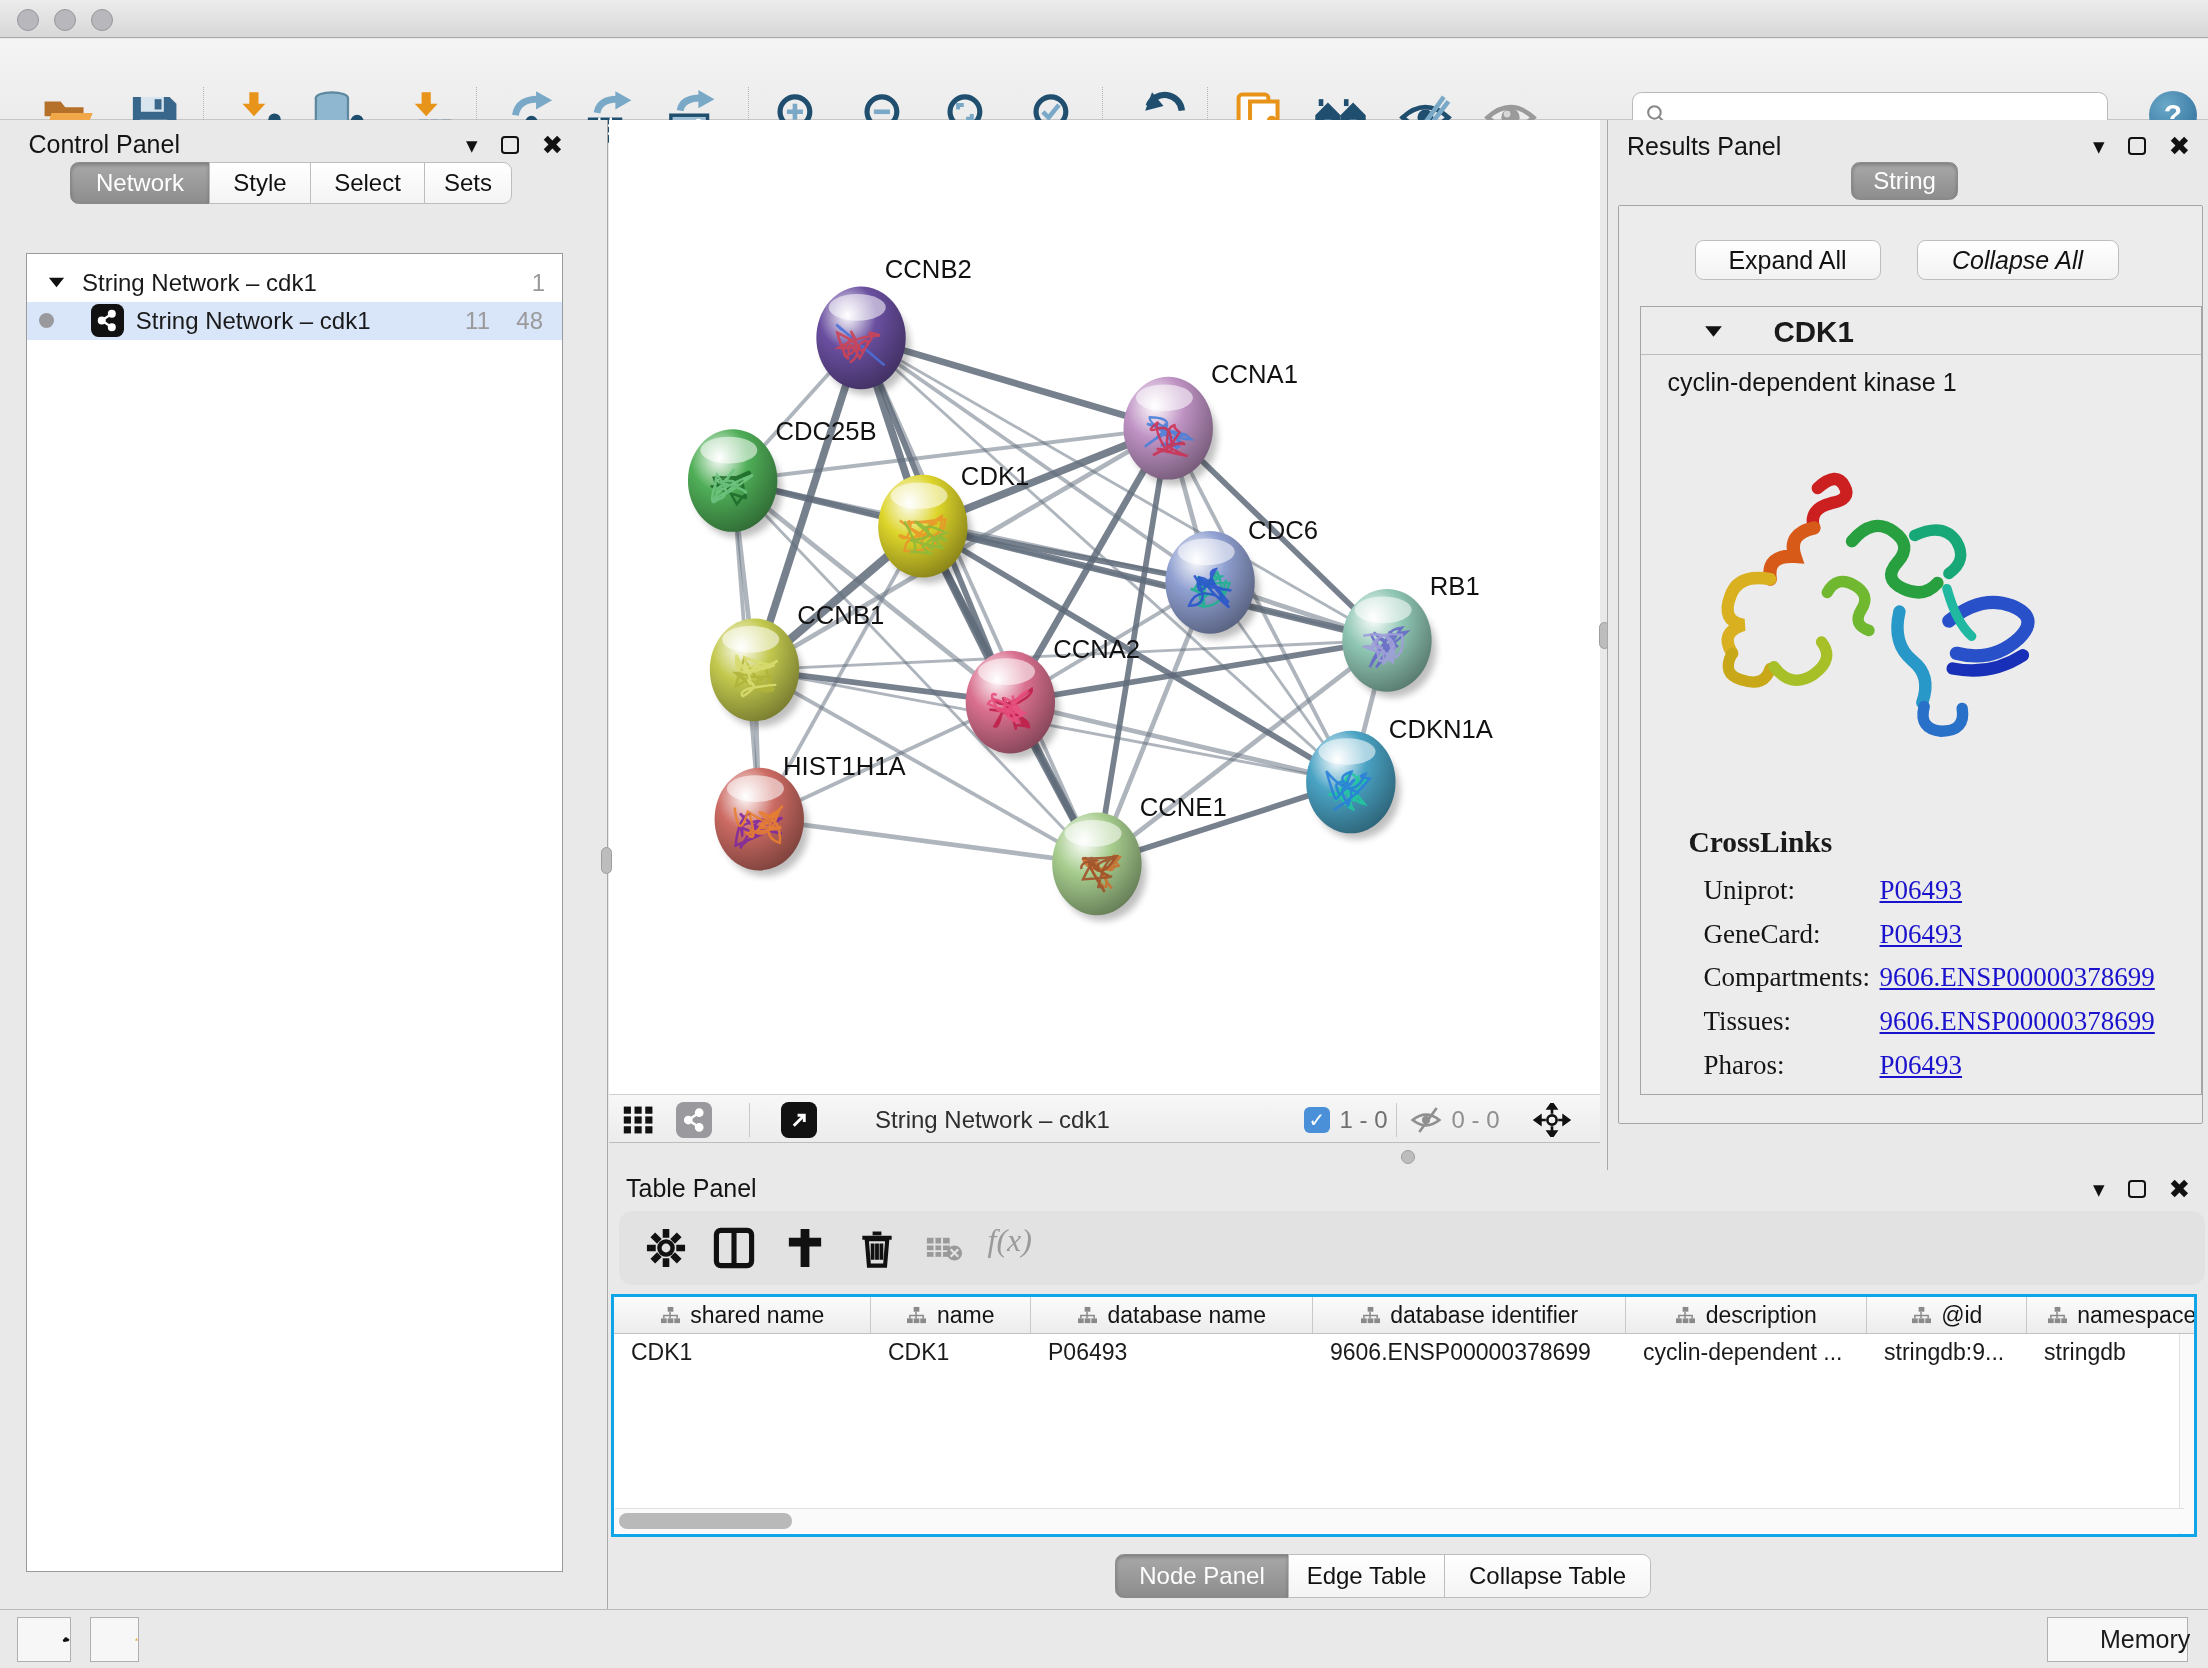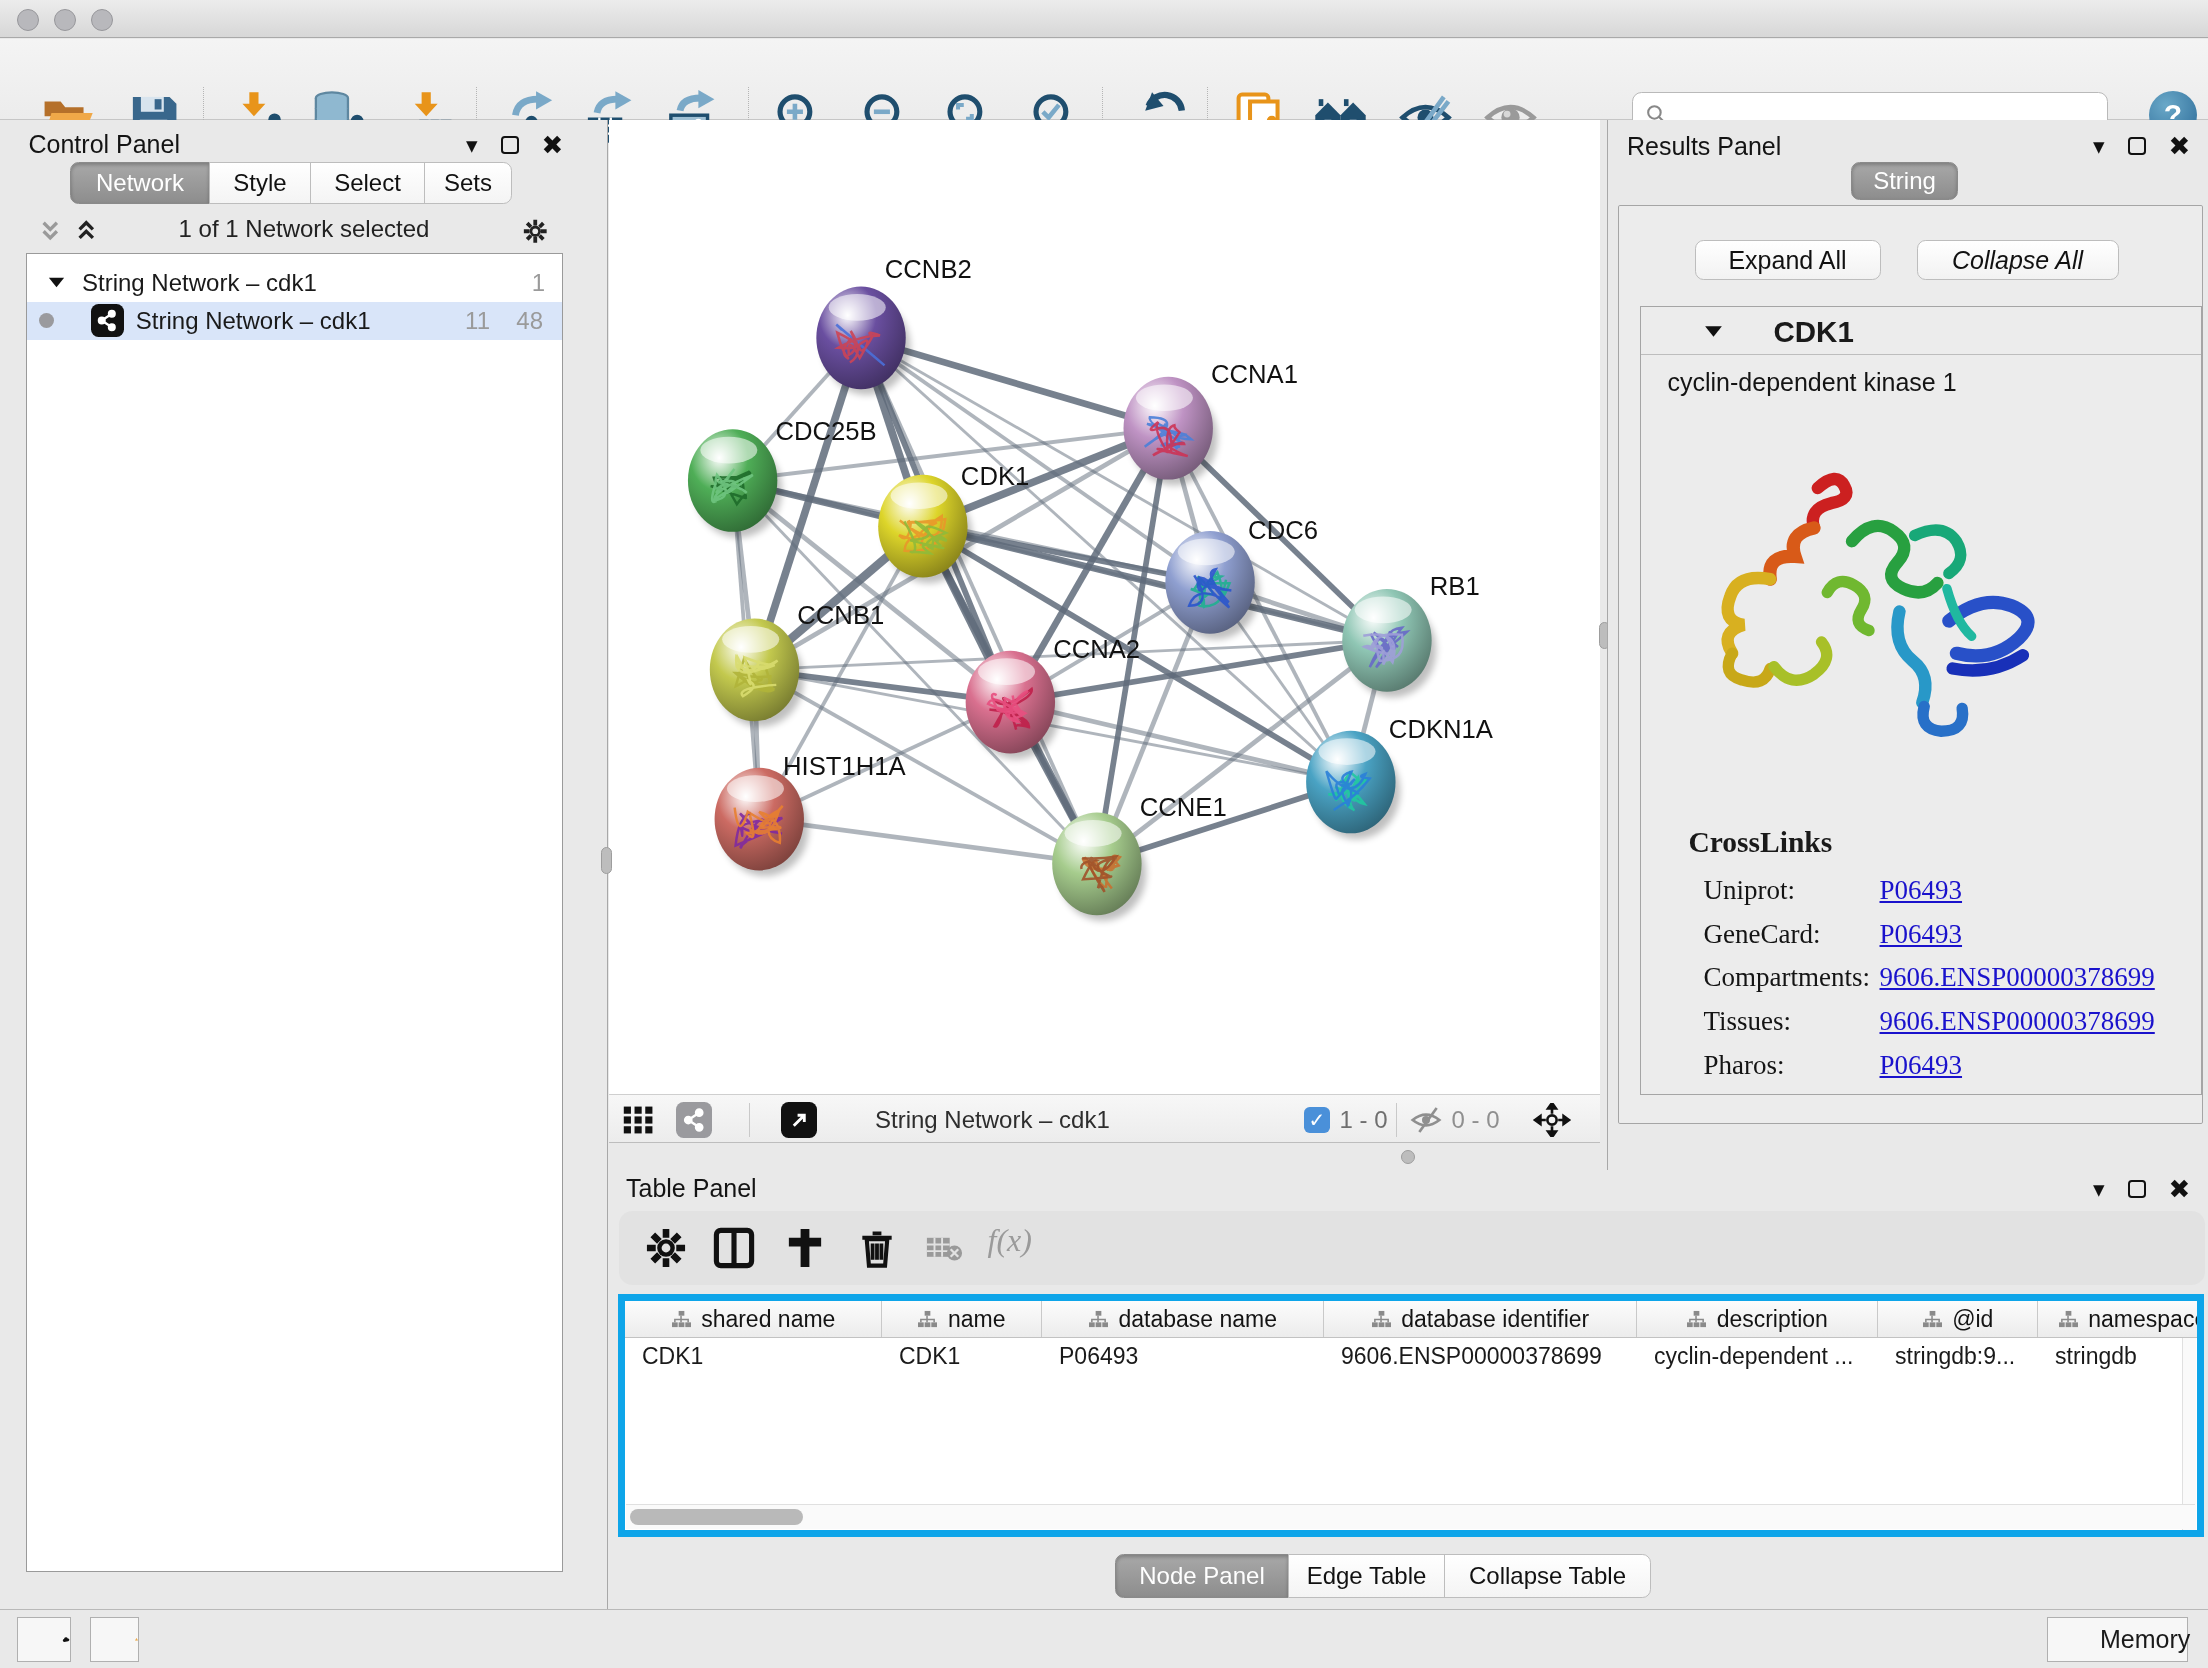--- a/index.html
+++ b/index.html
@@ -91,21 +91,21 @@
   .serif { font-family:"Liberation Serif",serif; }
   #rp-crosslinks-head { position:absolute; left:48px; top:519px; font-size:29.5px; font-weight:bold; }
   .cl-row { position:absolute; left:63px; width:476px; font-size:27px; }
   .cl-label { display:inline-block; width:176px; color:#141414; }
   .cl-link { color:#1a12cc; text-decoration:underline; cursor:pointer; }
 
   
   #table-panel { position:absolute; left:609px; top:1170px; width:1600px; height:439px; background:#e9e9e9; }
   #tp-toolbar { position:absolute; left:9.5px; top:41px; width:1586px; height:74px; background:#e2e2e2; border-radius:13.3px; }
   .tpi { position:absolute; top:15px; width:44px; height:44px; cursor:pointer; }
-  #tp-table { position:absolute; left:9px; top:124px; width:1586px; height:243px; background:#fff; border:7px solid #0ea5e9; overflow:hidden; }
+  #tp-table { position:absolute; left:2px; top:124px; width:1586px; height:243px; background:#fff; border:3px solid #0ea5e9; overflow:hidden; }
   #tp-header { display:flex; height:37px; background:linear-gradient(#fcfcfc,#ececec); border-bottom:1px solid #c2c2c2; }
   .th { display:flex; align-items:center; justify-content:center; gap:9.5px; font-size:23px; color:#141414;
     border-right:1px solid #c9c9c9; flex:none; cursor:pointer; overflow:hidden; white-space:nowrap; }
   #tp-row { display:flex; height:36px; align-items:center; }
   .td { font-size:23px; padding-left:17px; flex:none; overflow:hidden; white-space:nowrap; }
   #tp-hscroll { position:absolute; left:1px; bottom:1px; width:1569px; height:25px; background:#fafafa; border-top:1px solid #e0e0e0; }
   #tp-hthumb { position:absolute; left:3.8px; top:3.8px; width:173px; height:16px; border-radius:8.6px; background:#b9b9b9; cursor:pointer; }
   #tp-vscroll { position:absolute; right:1px; top:37px; width:14.3px; height:203px; background:#fafafa; border-left:1px solid #e0e0e0; }
 
   
@@ -303,44 +303,20 @@
   <div class="panel-btns" style="left:466px; top:9.5px;">
     <span class="pb-min">▾</span>
     <span class="pb-max"></span>
     <span class="pb-close">✖</span>
   </div>
   <div class="segtabs" style="left:70px; top:42px;">
     <div class="seg active" style="width:140px">Network</div>
     <div class="seg" style="width:102px">Style</div>
     <div class="seg" style="width:115px">Select</div>
     <div class="seg" style="width:88px">Sets</div>
-  </div>
-  <div id="cp-subrow">
-    <span class="chev" style="left:36px">
-      <svg viewBox="0 0 30 30">
-          <path d="M8 6 l7 7 l7 -7 M8 15 l7 7 l7 -7" stroke="#9a9a9a" stroke-width="3.5" fill="none"></path>
-        </svg>
-    </span>
-    <span class="chev" style="left:72px">
-      <svg viewBox="0 0 30 30">
-          <path d="M8 13 l7 -7 l7 7 M8 22 l7 -7 l7 7" stroke="#222" stroke-width="3.5" fill="none"></path>
-        </svg>
-    </span>
-    <span id="cp-count">1 of 1 Network selected</span>
-    <span class="chev" style="left:521px">
-      <svg viewBox="0 0 30 30">
-          <g fill="#222">
-            <circle cx="15" cy="15" r="6"></circle>
-            <g stroke="#222" stroke-width="4">
-              <path d="M15 3 v6 M15 21 v6 M3 15 h6 M21 15 h6 M6.5 6.5 l4 4 M19.5 19.5 l4 4 M23.5 6.5 l-4 4 M10.5 19.5 l-4 4"></path>
-            </g>
-          </g>
-          <circle cx="15" cy="15" r="3" fill="#e9e9e9"></circle>
-        </svg>
-    </span>
   </div>
   <div id="net-tree">
     <div class="tree-row" style="margin-top:9.5px">
       <svg style="margin-left:19px" width="21" height="21" viewBox="0 0 22 22">
           <path d="M3 6 L19 6 L11 16z" fill="#111"></path>
         </svg>
       <span style="margin-left:15px">String Network – cdk1</span>
       <span class="tree-count" style="right:17px">1</span>
     </div>
     <div class="tree-row selected">

